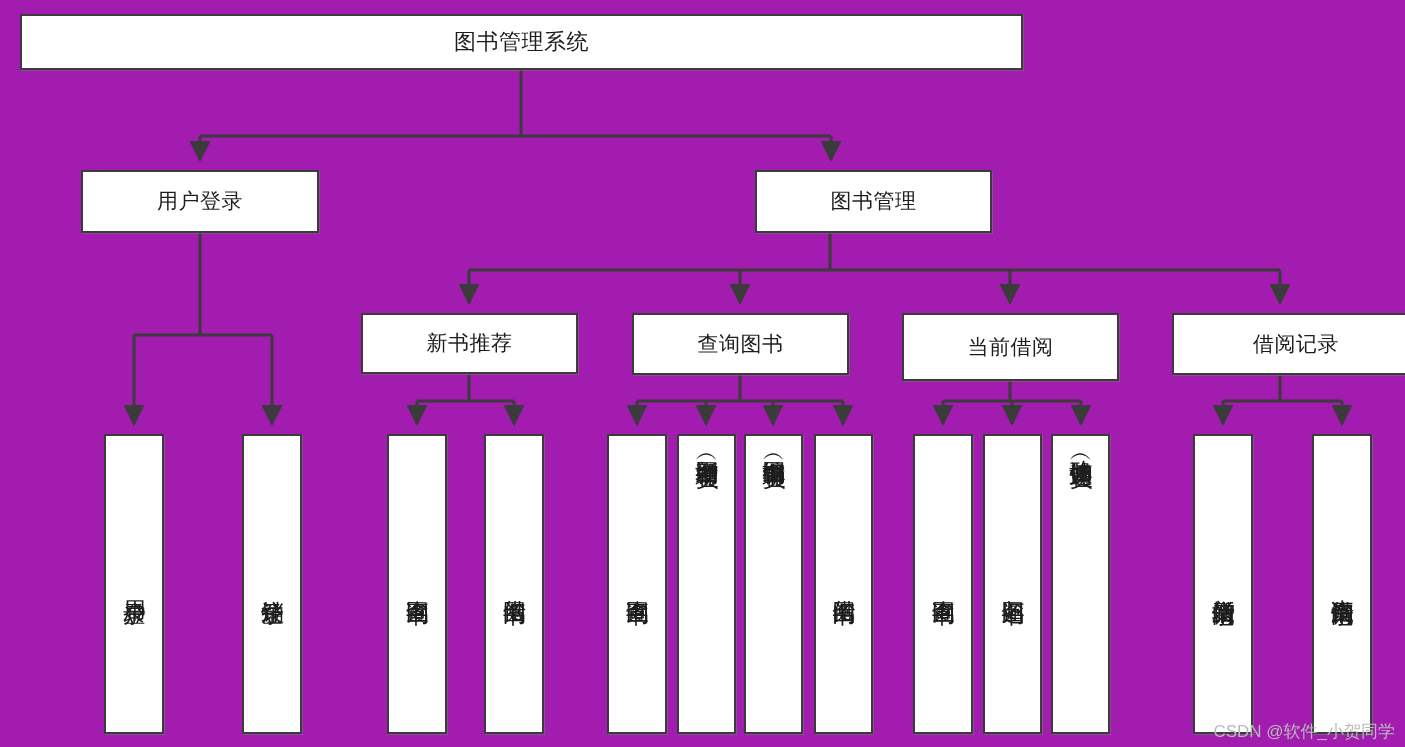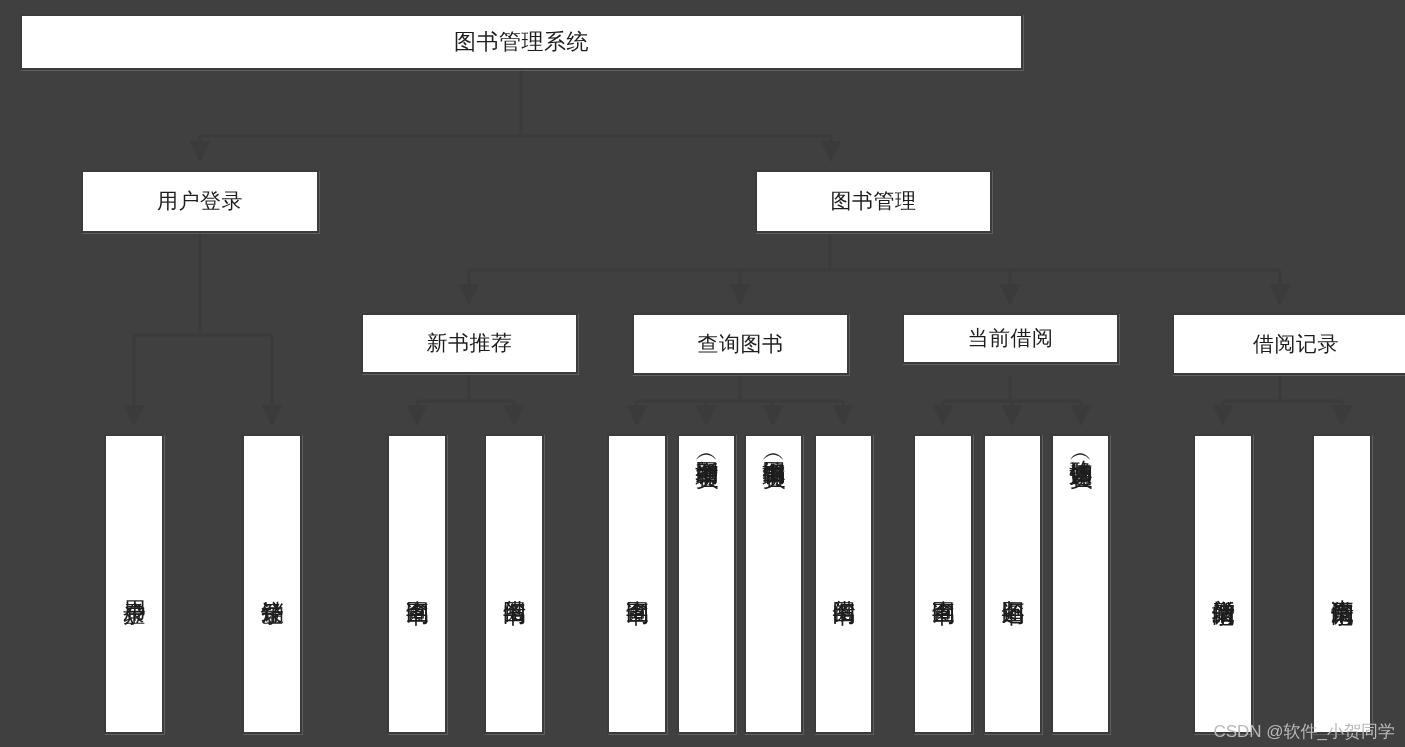--- a/index.html
+++ b/index.html
@@ -8,21 +8,21 @@
     padding: 0;
     background: #ffffff;
   }
   body {
     font-family: "Liberation Sans", "DejaVu Sans", sans-serif;
   }
   #canvas {
     position: relative;
     width: 1405px;
     height: 747px;
-    background: #404040;
+    background: #a21caf;
     overflow: hidden;
   }
   svg.edges {
     position: absolute;
     left: 0;
     top: 0;
     width: 1405px;
     height: 747px;
     pointer-events: none;
   }
@@ -142,21 +142,21 @@
   <div class="node h" style="left:711px; top:170px; width:237px; height:63px;margin-left:44px;">
     <span class="lbl">图书管理</span>
   </div>
 
   <div class="node h" style="left:361px; top:313px; width:217px; height:61px;">
     <span class="lbl">新书推荐</span>
   </div>
   <div class="node h" style="left:632px; top:313px; width:217px; height:62px;">
     <span class="lbl">查询图书</span>
   </div>
-  <div class="node h" style="left:902px; top:313px; width:217px; height:51px;justify-content:center;">
+  <div class="node h" style="left:902px; top:313px; width:217px; height:68px;justify-content:center;">
     <span class="lbl">当前借阅</span>
   </div>
   <div class="node h" style="left:1172px; top:313px; width:248px; height:62px;">
     <span class="lbl">借阅记录</span>
   </div>
 
   <div class="node v mid" style="left:104px; top:434px; width:60px; height:300px;">
     <span class="lbl">用户登录</span>
   </div>
   <div class="node v mid" style="left:242px; top:434px; width:60px; height:300px;">

